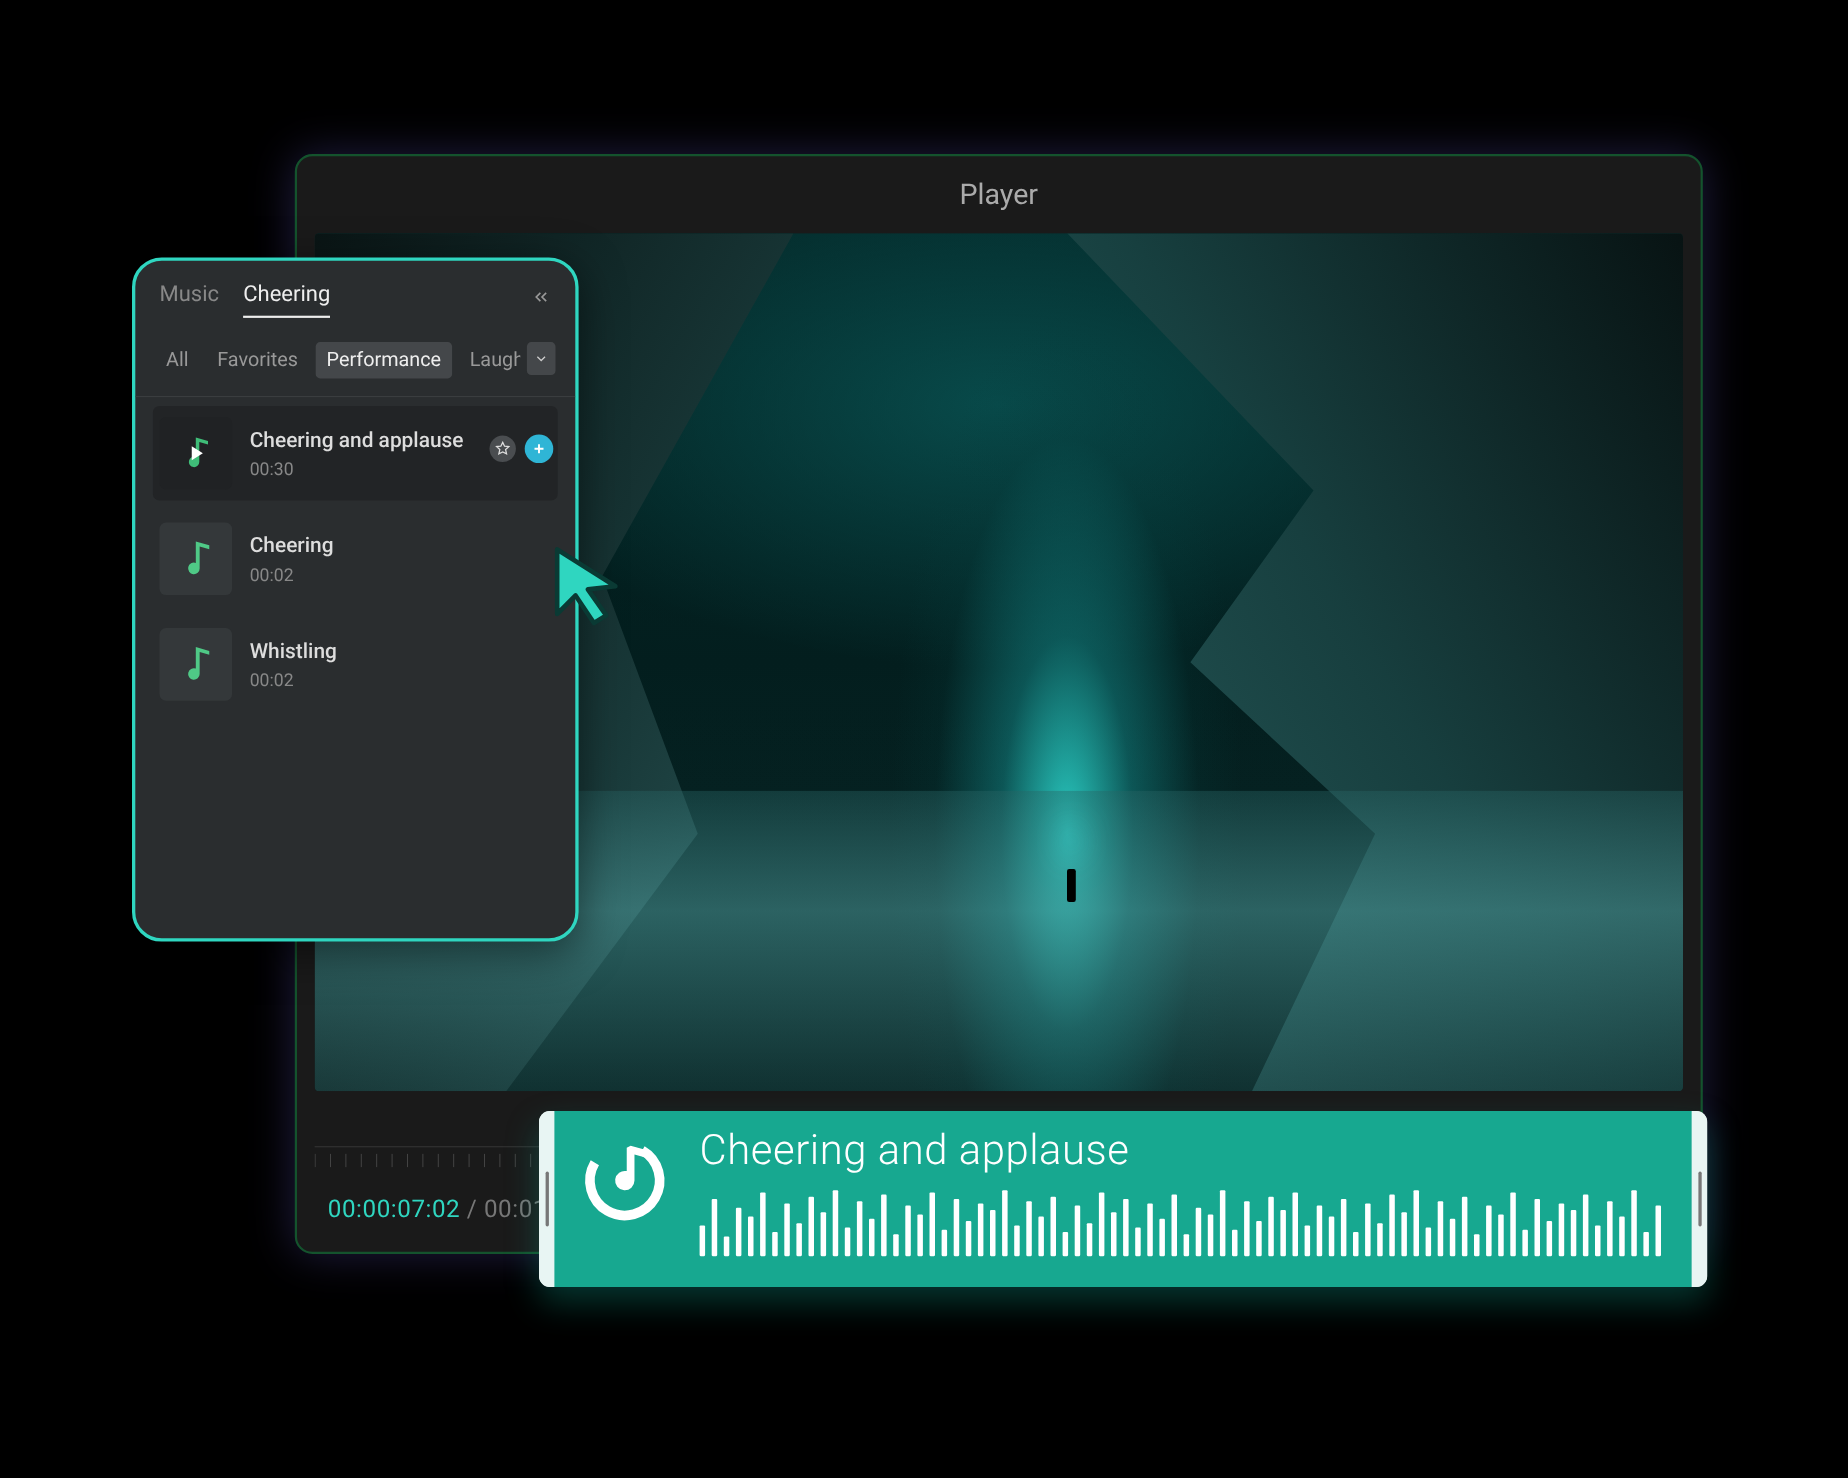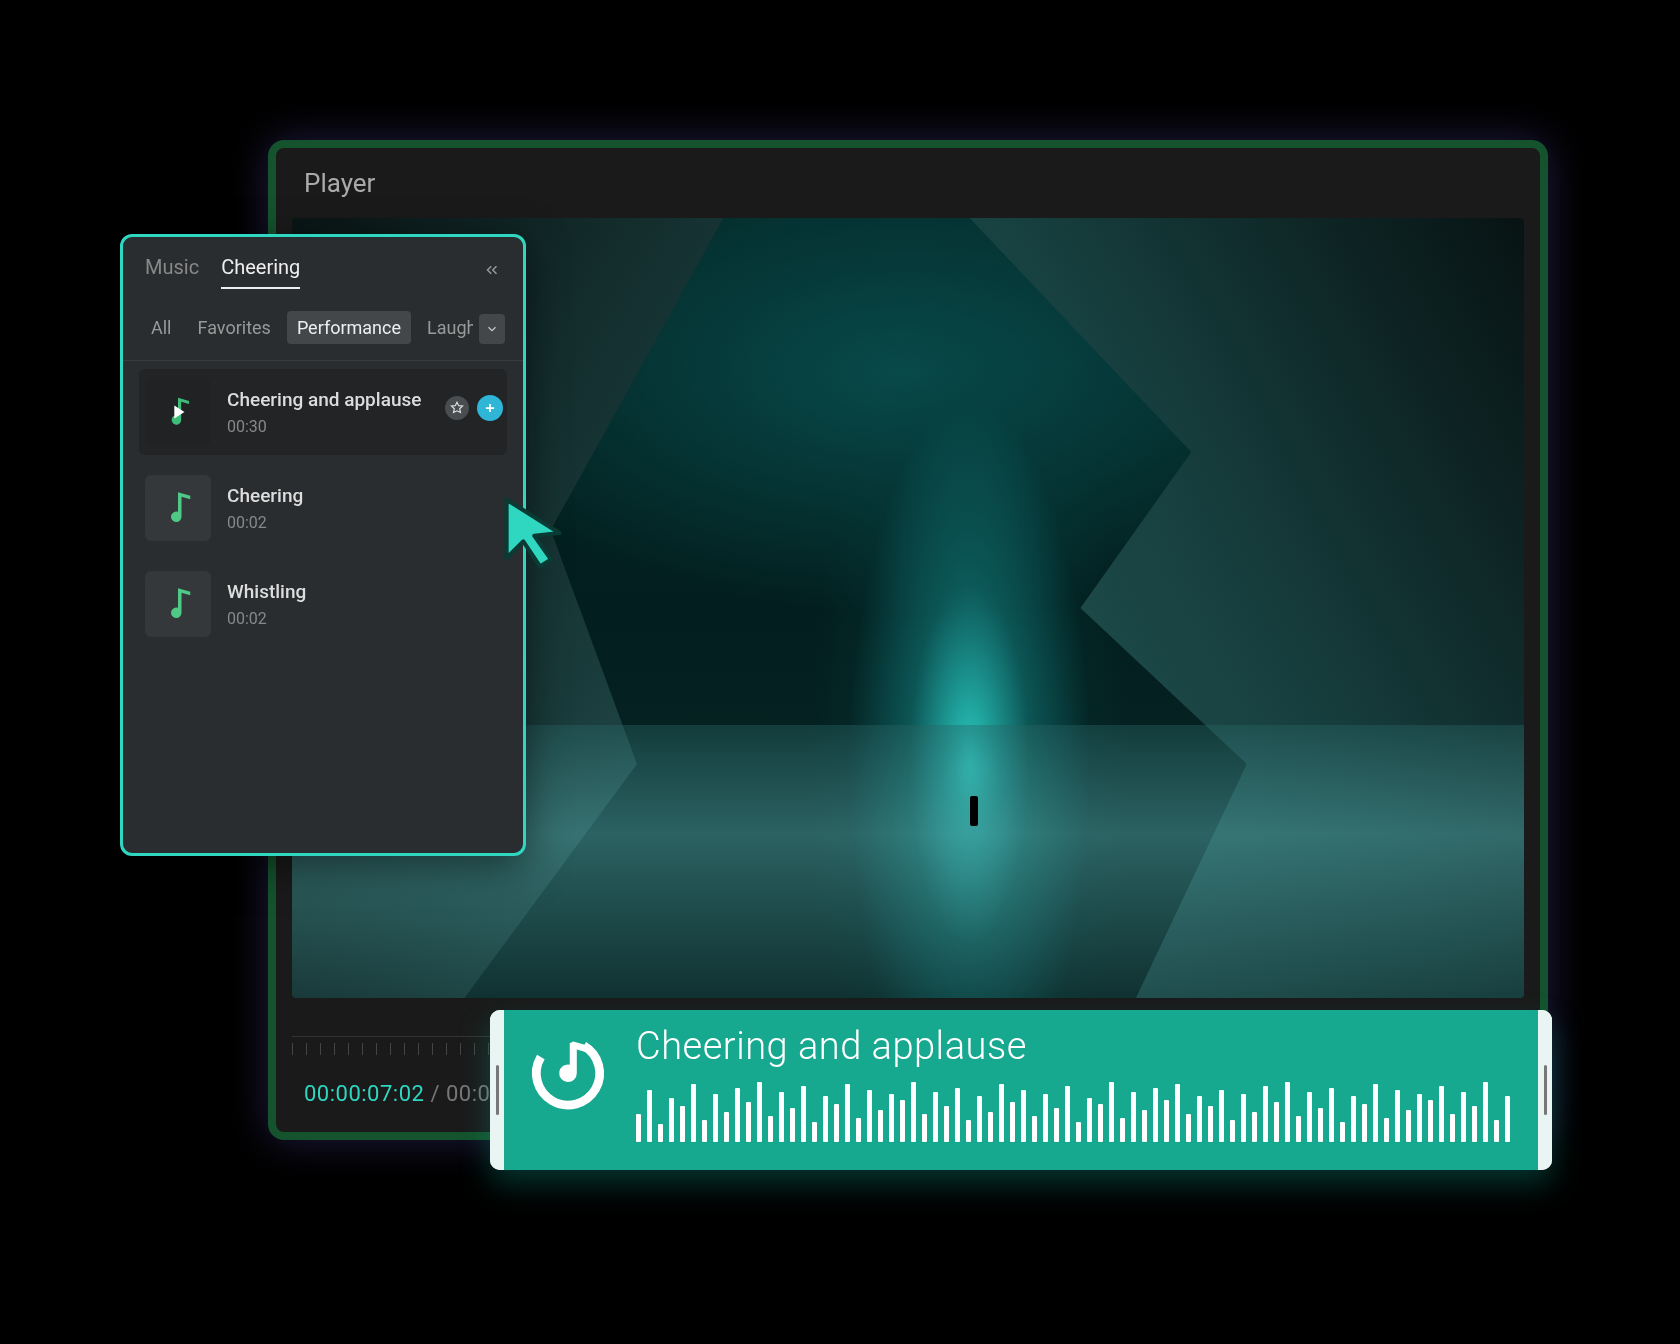--- a/index.html
+++ b/index.html
@@ -9,24 +9,25 @@
     font-family: -apple-system, BlinkMacSystemFont, "Segoe UI", Roboto, sans-serif;
     position: relative;
     overflow: hidden;
   }
   
   .player-window {
     position: absolute;
     left: 268px; top: 140px;
     width: 1280px; height: 1000px;
     background: #1a1a1a;
-    border: 8px solid #14532d;
+    border: 2px solid #14532d;
     border-radius: 16px;
     overflow: hidden;
     box-shadow: 0 0 40px rgba(107,95,214,0.3);
+    text-align: center;
   }
   .player-title {
     padding: 20px 28px;
     color: #aaa;
     font-size: 26px;
     font-weight: 400;
   }
   .video-area {
     position: relative;
     margin: 0 16px;
@@ -75,34 +76,34 @@
   }
   .timecode-bar .current { color:#2fd6c0; }
 
   
   .effects-panel {
     position:absolute;
     left:120px; top:234px;
     width:406px; height:622px;
     background:#2a2d2f;
     border:3px solid #2fd6c0;
-    border-radius:12px;
+    border-radius:27px;
     box-shadow: 0 10px 40px rgba(0,0,0,0.5);
     overflow:hidden;
   }
   .panel-tabs {
     display:flex; align-items:center; justify-content:space-between;
     padding: 18px 22px 8px;
   }
   .tabs-left { display:flex; gap:22px; }
   .tab { color:#888; font-size:20px; cursor:pointer; padding-bottom:8px; }
   .tab.active { color:#eee; border-bottom:2px solid #eee; }
   .collapse-icon { color:#999; font-size:18px; cursor:pointer; }
   .filter-row {
-    display:flex; align-items:flex-end; gap:6px;
+    display:flex; align-items:flex-start; gap:6px;
     padding: 14px 18px 16px;
     border-bottom:1px solid #3a3d3f;
   }
   .filter-chip {
     color:#999; font-size:18px; padding:6px 10px; border-radius:4px; cursor:pointer;
     white-space:nowrap;
   }
   .filter-chip.active { background:#44474a; color:#eee; }
   .filter-more {
     width:30px; height:30px; background:#44474a; border-radius:4px;

